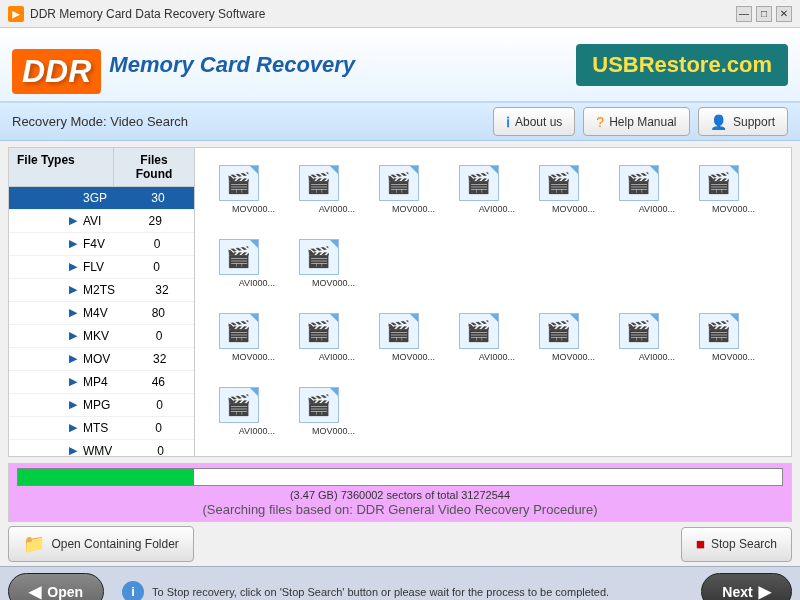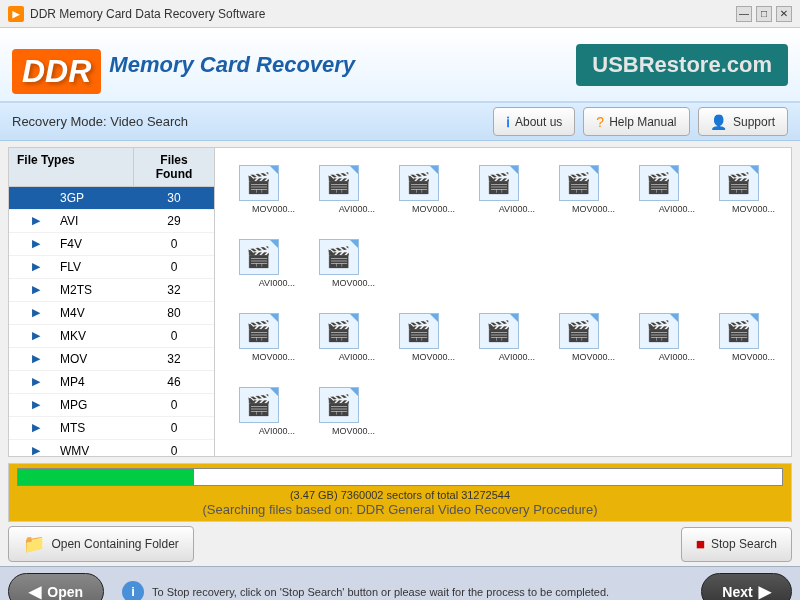--- a/index.html
+++ b/index.html
@@ -43,21 +43,21 @@
       font-weight: 900;
       padding: 4px 10px;
       border-radius: 4px;
       font-style: italic;
       text-shadow: 2px 2px 4px rgba(0,0,0,0.3);
       margin-top: 13px;
     }
     #logo-text { font-size: 22px; font-weight: bold; color: #1a5fa8; font-style: italic; }
     #brand-url {
       background: #1a7a7a;
-      color: #e5e5e5;
+      color: #fde047;
       font-size: 22px;
       font-weight: bold;
       padding: 8px 16px;
       border-radius: 4px;
     }
 
     
     #recovery-bar {
       background: linear-gradient(180deg, #dceeff 0%, #c8e0f8 100%);
       border-bottom: 1px solid #a8c8e8;
@@ -89,42 +89,42 @@
     #main-content {
       display: flex;
       height: 310px;
       border: 1px solid #ccc;
       margin: 6px 8px;
       background: white;
     }
 
     
     #file-types-panel {
-      width: 206px;
+      width: 186px;
       border-right: 1px solid #ccc;
       overflow-y: auto;
       flex-shrink: 0;
     }
     #file-types-header {
       display: flex;
       background: #e0e8f0;
       border-bottom: 1px solid #ccc;
       font-weight: bold;
       font-size: 12px;
     }
     #file-types-header .col1 { flex: 1; padding: 5px 8px; border-right: 1px solid #ccc; }
     #file-types-header .col2 { width: 80px; padding: 5px 8px; text-align: center; }
     .file-type-row {
       display: flex;
       align-items: center;
       cursor: pointer;
       border-bottom: 1px solid #f0f0f0;
     }
     .file-type-row.selected { background: #1a5fa8; color: white; }
-    .file-type-row .col1 { flex: 1; padding: 4px 23px; display: flex; align-items: center; gap: 14px; }
+    .file-type-row .col1 { flex: 1; padding: 4px 15px; display: flex; align-items: center; gap: 0; margin-left: 45px; }
     .file-type-row .col2 { width: 80px; padding: 4px 8px; text-align: center; }
     .file-icon { width: 14px; height: 14px; display: inline-block; }
     .icon-video { color: #1a5fa8; font-size: 11px; }
 
     
     #file-grid-panel {
       flex: 1;
       overflow-y: scroll;
       padding: 4px;
       background: white;
@@ -162,21 +162,21 @@
       width: 0; height: 0;
       border-style: solid;
       border-width: 0 8px 8px 0;
       border-color: transparent #6aace8 transparent transparent;
     }
     .file-label { font-size: 9px; color: #333; text-align: right; white-space: nowrap; overflow: hidden; text-overflow: ellipsis; width: 72px; }
 
     
     #progress-area {
       margin: 4px 8px;
-      background: #eab308;
+      background: #f0abfc;
       border: 1px solid #ccc;
       padding: 4px 8px;
     }
     #progress-bar-container {
       background: white;
       border: 1px solid #888;
       height: 18px;
       position: relative;
       margin-bottom: 3px;
     }

